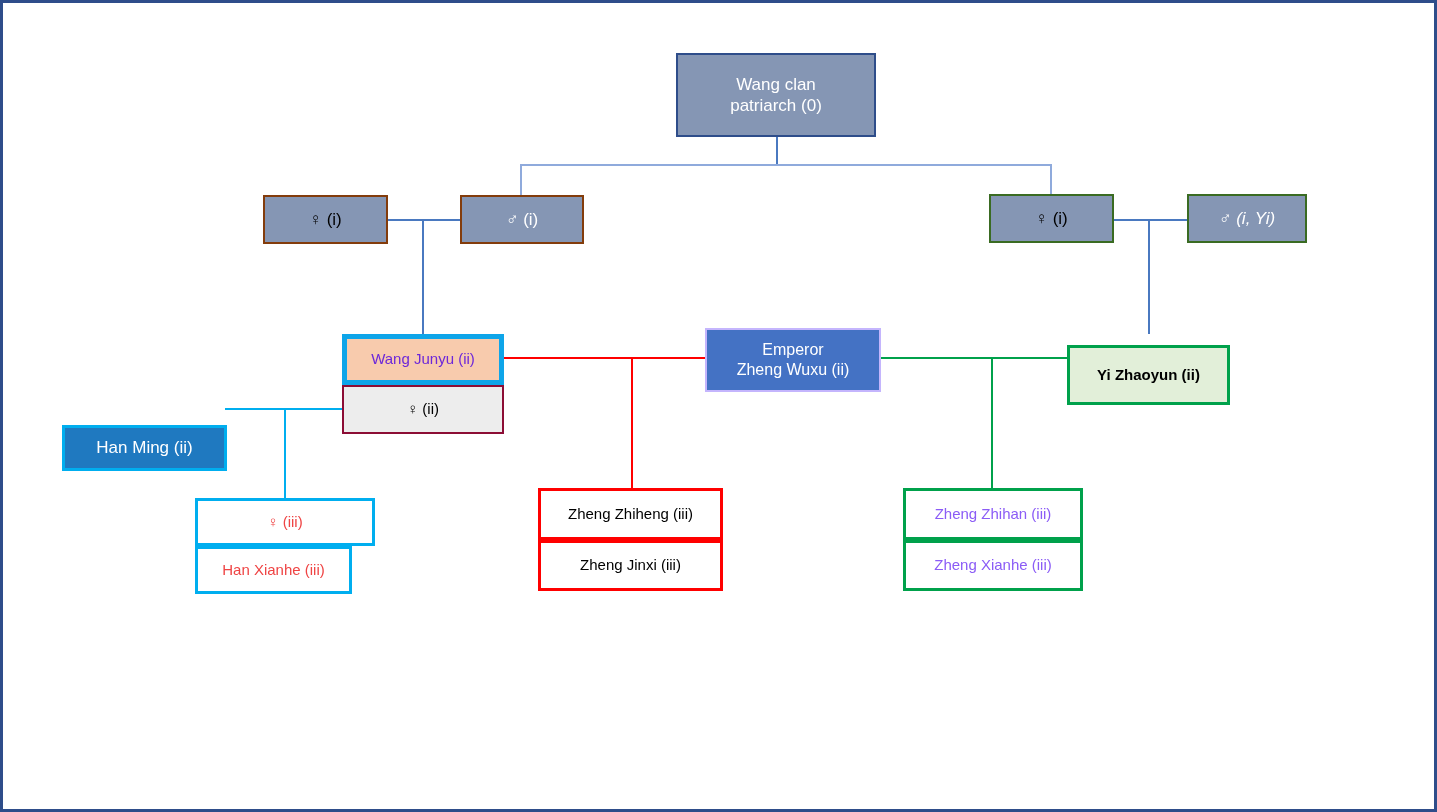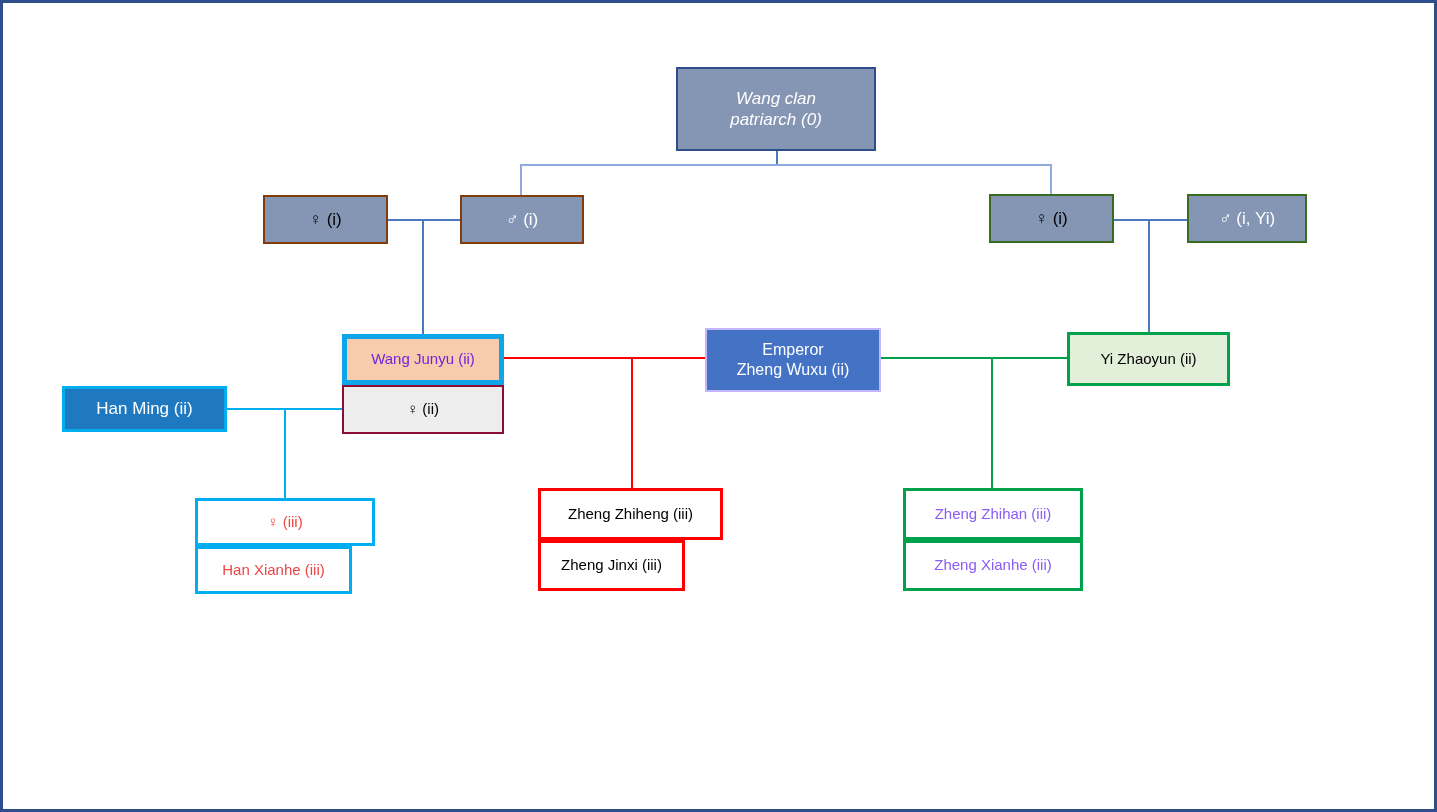--- a/index.html
+++ b/index.html
@@ -58,20 +58,21 @@
     background: #8596b4;
     border: 2px solid #3a6b22;
     color: #000000;
     font-size: 17px;
   }
   .n-slate-green-m {
     background: #8596b4;
     border: 2px solid #3a6b22;
     color: #ffffff;
     font-size: 17px;
+    font-style: italic;
   }
   .n-peach-red {
     background: #f8cbad;
     border: 5px solid #0ea5e9;
     color: #6d28d9;
     font-size: 15px;
   }
   .n-gray-maroon {
     background: #ededed;
     border: 2px solid #8c0d35;
@@ -88,20 +89,21 @@
     background: #e2efd9;
     border: 3px solid #00a14b;
     color: #000000;
     font-size: 15px;
   }
   .n-blue-cyan {
     background: #1f79c0;
     border: 3px solid #00aeef;
     color: #ffffff;
     font-size: 17px;
+    margin-top: 39px;
   }
   .n-white-cyan {
     background: #ffffff;
     border: 3px solid #00aeef;
     color: #ef4444;
     font-size: 15px;
   }
   .n-white-red {
     background: #ffffff;
     border: 3px solid #ff0000;
@@ -138,47 +140,47 @@
 
   <div class="conn" style="left:500px; top:354px; width:203px; height:2px; background:#ff0000;"></div>
   <div class="conn" style="left:628px; top:354px; width:2px; height:131px; background:#ff0000;"></div>
 
   <div class="conn" style="left:878px; top:354px; width:188px; height:2px; background:#00a14b;"></div>
   <div class="conn" style="left:988px; top:354px; width:2px; height:131px; background:#00a14b;"></div>
 
   <div class="conn" style="left:222px; top:405px; width:118px; height:2px; background:#00aeef;"></div>
   <div class="conn" style="left:281px; top:405px; width:2px; height:90px; background:#00aeef;"></div>
 
-  <div class="node n-patriarch" style="left:673px; top:64px; width:200px; height:84px;font-style:italic;">Wang clan
+  <div class="node n-patriarch" style="left:673px; top:50px; width:200px; height:84px;">Wang clan
 patriarch (0)</div>
 
   <div class="node n-slate-brown" style="left:260px; top:192px; width:125px; height:49px;">♀ (i)</div>
 
   <div class="node n-slate-brown-m" style="left:457px; top:192px; width:124px; height:49px;">♂ (i)</div>
 
   <div class="node n-slate-green" style="left:986px; top:191px; width:125px; height:49px;">♀ (i)</div>
 
   <div class="node n-slate-green-m" style="left:1184px; top:191px; width:120px; height:49px;">♂ (i, Yi)</div>
 
   <div class="node n-peach-red" style="left:339px; top:331px; width:162px; height:51px;">Wang Junyu (ii)</div>
 
   <div class="node n-gray-maroon" style="left:339px; top:382px; width:162px; height:49px;">♀ (ii)</div>
 
   <div class="node n-blue-emperor" style="left:702px; top:325px; width:176px; height:64px;">Emperor
 Zheng Wuxu (ii)</div>
 
-  <div class="node n-lightgreen" style="left:1064px; top:329px; width:163px; height:54px;">Yi Zhaoyun (ii)</div>
+  <div class="node n-lightgreen" style="left:1064px; top:342px; width:163px; height:60px;font-weight:bold;">Yi Zhaoyun (ii)</div>
 
   <div class="node n-blue-cyan" style="left:59px; top:383px; width:165px; height:46px;">Han Ming (ii)</div>
 
   <div class="node n-white-cyan" style="left:192px; top:495px; width:180px; height:48px;">♀ (iii)</div>
 
   <div class="node n-white-cyan" style="left:192px; top:543px; width:157px; height:48px;">Han Xianhe (iii)</div>
 
   <div class="node n-white-red" style="left:535px; top:485px; width:185px; height:52px;">Zheng Zhiheng (iii)</div>
 
-  <div class="node n-white-red" style="left:535px; top:537px; width:147px; height:51px;">Zheng Jinxi (iii)</div>
+  <div class="node n-white-red" style="left:535px; top:537px; width:185px; height:51px;">Zheng Jinxi (iii)</div>
 
   <div class="node n-white-green" style="left:900px; top:485px; width:180px; height:52px;">Zheng Zhihan (iii)</div>
 
   <div class="node n-white-green" style="left:900px; top:537px; width:180px; height:51px;">Zheng Xianhe (iii)</div>
 
 </div>
 
 </body></html>

